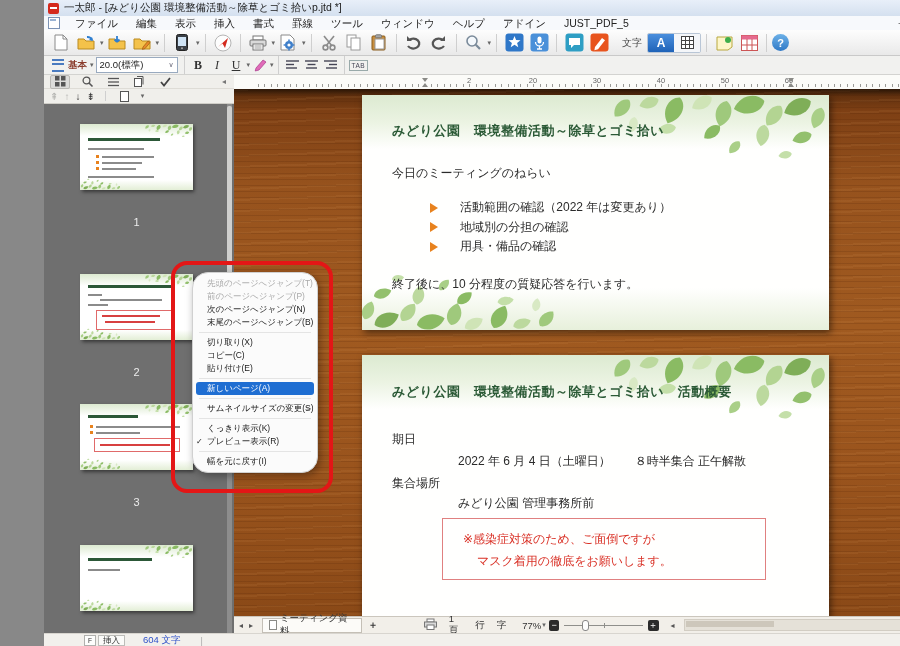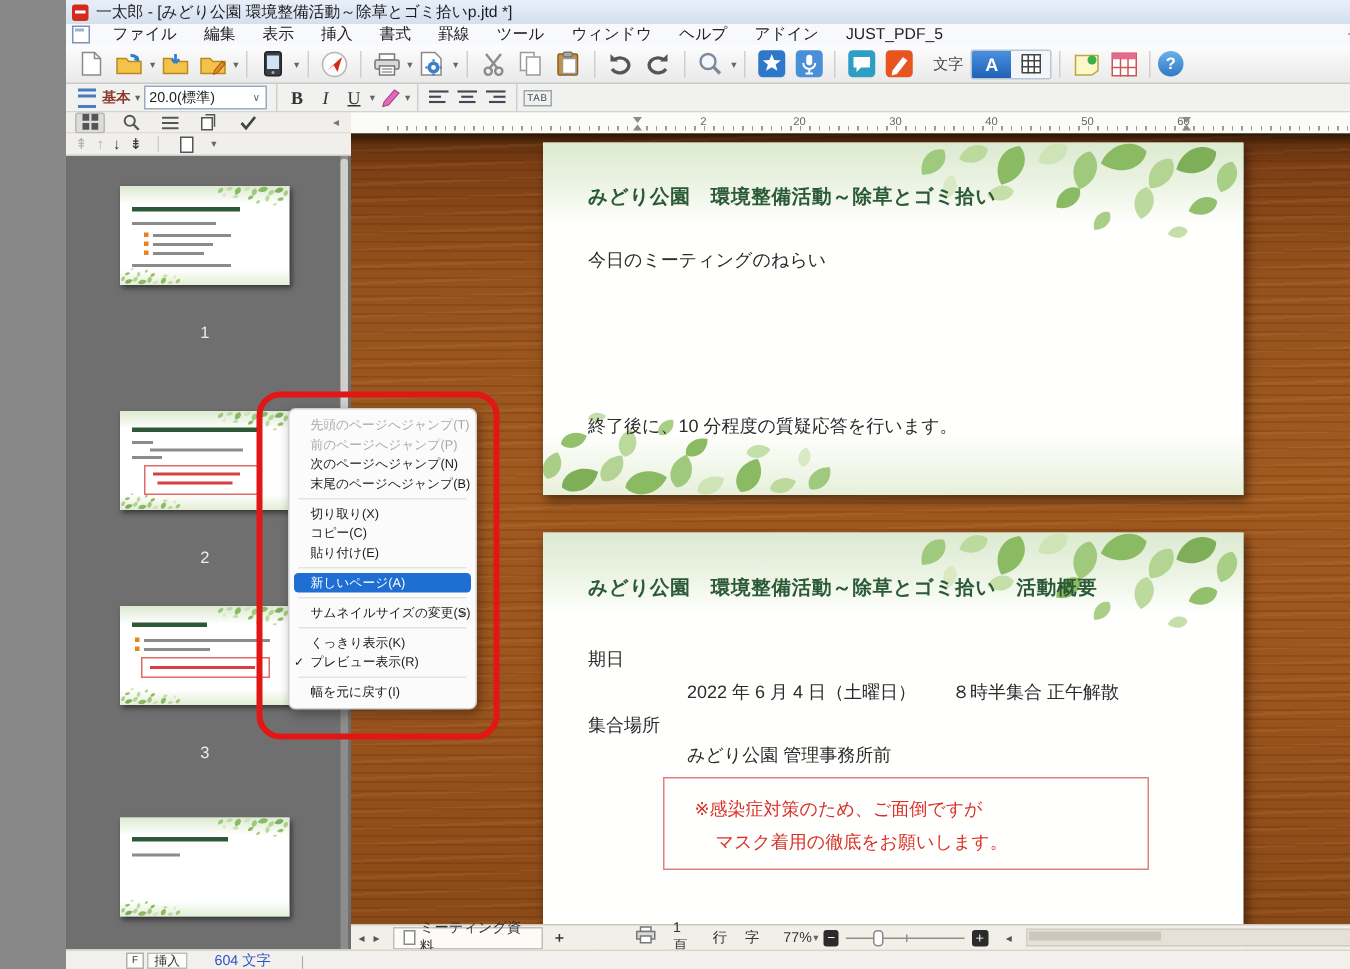--- a/index.html
+++ b/index.html
@@ -99,21 +99,21 @@
   .band-top{position:absolute;left:0;top:0;width:100%;height:54px;background:linear-gradient(180deg,#dcead1 0%,#ebf3e2 50%,rgba(255,255,255,0) 100%);}
   .band-bot{position:absolute;left:0;bottom:0;width:100%;height:42px;background:linear-gradient(0deg,#e7f0db 0%,rgba(255,255,255,0) 100%);}
   .pg-title{position:absolute;left:30px;font-size:13px;font-weight:bold;color:#2b5a36;letter-spacing:.5px;white-space:nowrap;}
   .pg-text{position:absolute;font-size:12px;color:#2b2b2b;white-space:nowrap;}
   .bullet-row{display:flex;align-items:center;height:19.5px;}
   .tri{width:0;height:0;border-top:5px solid transparent;border-bottom:5px solid transparent;border-left:8px solid #e8821e;margin-right:22px;}
   .notice{position:absolute;border:1px solid #e08080;}
   .notice div{position:absolute;font-size:12px;color:#d93025;white-space:nowrap;}
 
   
-  .cmenu{left:148px;top:272px;width:124px;background:#fbfbfb;border:1px solid #d0d0d0;border-radius:5px;
+  .cmenu{left:148px;top:272px;width:124px;background:#fbfbfb;border:1px solid #d0d0d0;border-radius:16px;
          box-shadow:2px 3px 8px rgba(0,0,0,.35);padding:4px 0;font-size:8.5px;color:#1a1a1a;z-index:40;}
   .ci{height:13px;line-height:13px;padding-left:14px;padding-right:6px;white-space:nowrap;position:relative;}
   .ci.dis{color:#a9a9a9;}
   .ci.hl{background:#1f6ed2;color:#fff;border-radius:3px;margin:0 3px;padding-left:11px;}
   .ci .chk{position:absolute;left:3px;top:0;font-size:8px;}
   .ci .sub{position:absolute;right:6px;top:0;font-size:8px;color:#555;}
   .csep{height:1px;background:#e4e4e4;margin:3px 6px;}
 
   
   .redbox{left:127px;top:261px;width:154px;height:224px;border:4px solid #e31616;border-radius:16px;z-index:50;}
@@ -493,20 +493,34 @@
     <div class="band-top"></div>
     <svg class="abs" style="right:0;top:-2px" width="225" height="76" viewBox="0 0 200 70" preserveAspectRatio="none">
         <use href="#leafCluster"></use>
       </svg>
     <div class="band-bot"></div>
     <svg class="abs" style="left:-4px;bottom:-2px" width="205" height="66" viewBox="0 0 200 70" preserveAspectRatio="none">
         <use href="#leafCluster" transform="rotate(180 100 35)"></use>
       </svg>
     <div class="pg-title" style="top:27px">みどり公園　環境整備活動～除草とゴミ拾い</div>
     <div class="pg-text" style="left:30px;top:70px">今日のミーティングのねらい</div>
+    <div class="abs" style="left:68px;top:103px">
+      <div class="bullet-row">
+          <span class="tri"></span>
+          <span class="pg-text" style="position:static">活動範囲の確認（2022 年は変更あり）</span>
+        </div>
+      <div class="bullet-row">
+          <span class="tri"></span>
+          <span class="pg-text" style="position:static">地域別の分担の確認</span>
+        </div>
+      <div class="bullet-row">
+          <span class="tri"></span>
+          <span class="pg-text" style="position:static">用具・備品の確認</span>
+        </div>
+    </div>
     <div class="pg-text" style="left:30px;top:181px">終了後に、10 分程度の質疑応答を行います。</div>
   </div>
 
   <div class="page" style="top:355px;height:331px">
     <div class="band-top"></div>
     <svg class="abs" style="right:0;top:-2px" width="225" height="76" viewBox="0 0 200 70" preserveAspectRatio="none">
         <use href="#leafCluster"></use>
       </svg>
     <div class="band-bot" style="height:56px"></div>
     <svg class="abs" style="left:-4px;bottom:-2px" width="215" height="72" viewBox="0 0 200 70" preserveAspectRatio="none">

